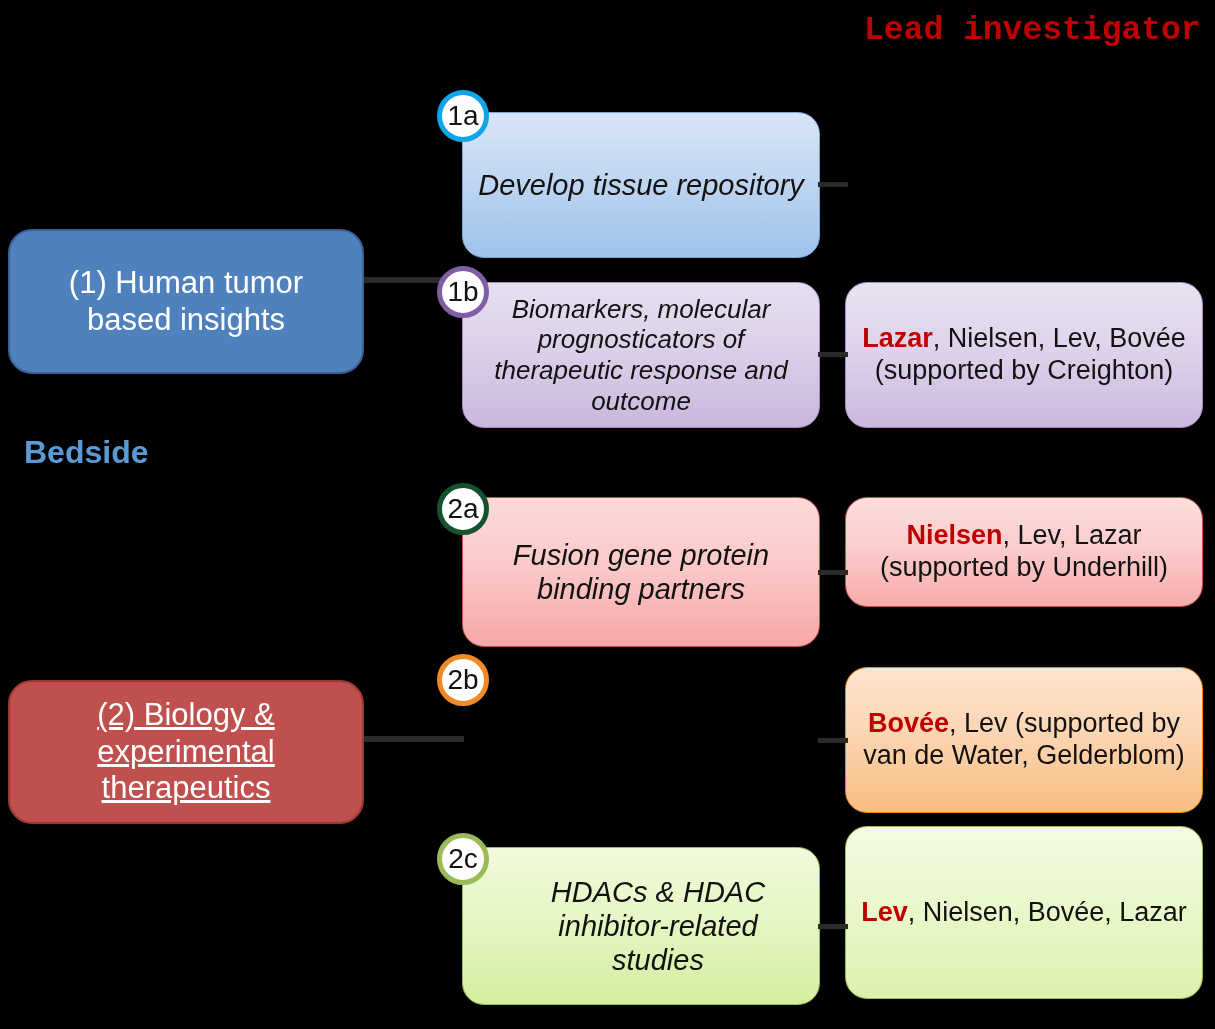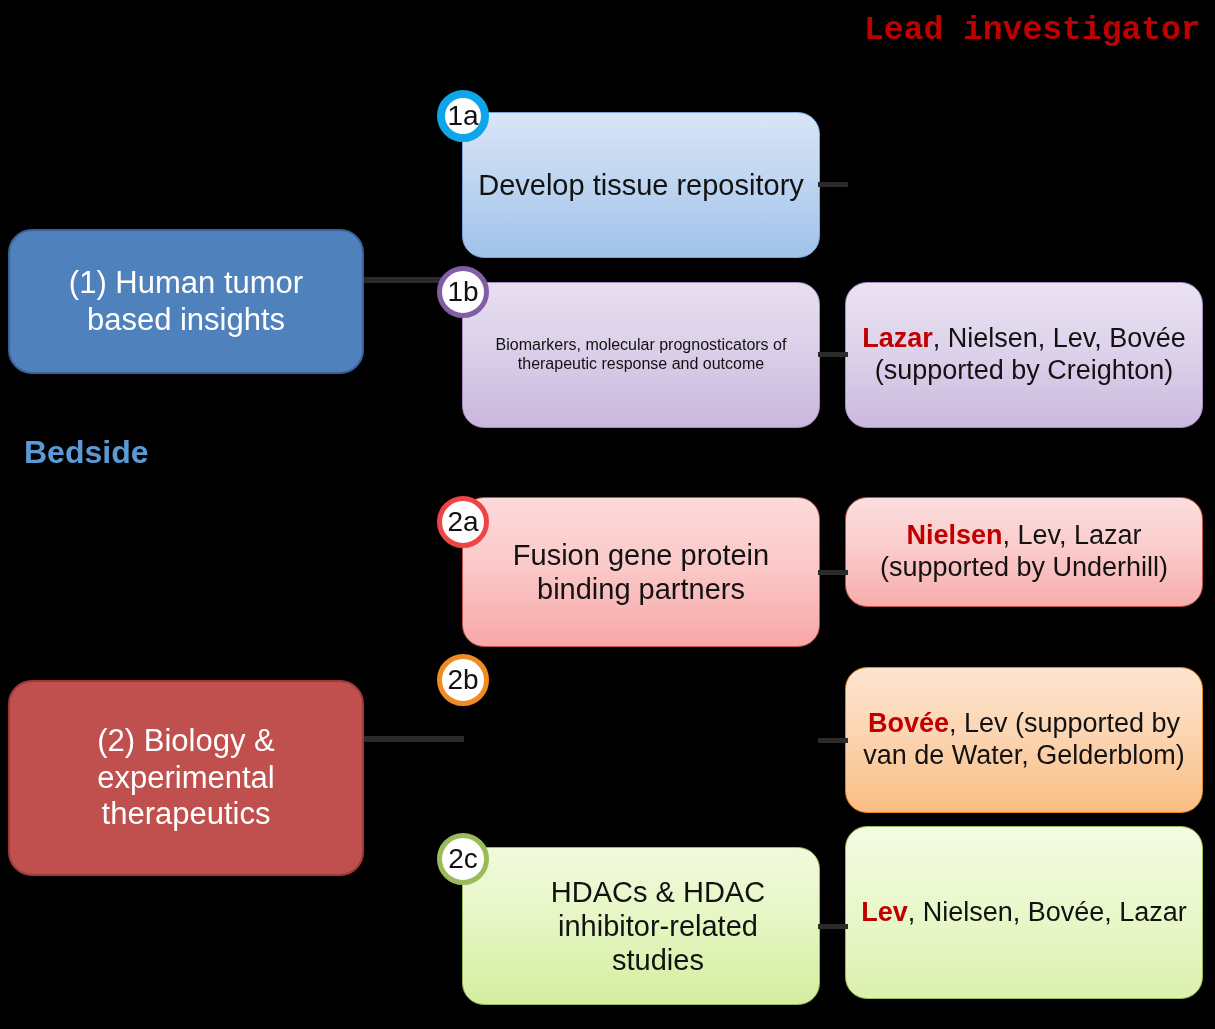--- a/index.html
+++ b/index.html
@@ -42,34 +42,36 @@
     border-radius: 24px;
     margin-top: 17px;
   }
   .pillar-1 {
     left: 8px; top: 212px; width: 356px; height: 145px;
     background: #4f81bd;
     border: 2px solid #3a6298;
     box-shadow: 3px 4px 5px rgba(0,0,0,0.75);
   }
   .pillar-2 {
-    left: 8px; top: 663px; width: 356px; height: 196px;
+    left: 8px; top: 663px; width: 356px; height: 144px;
     background: #c0504d;
     border: 2px solid #9c3a37;
     box-shadow: 3px 4px 5px rgba(0,0,0,0.75);
+    text-decoration: underline;
   }
 
   
   .aim {
     left: 462px;
     width: 358px;
     font-size: 29px;
     color: #121212;
-  }
-  .aim.small { font-size: 16px; text-align: center; }
+    font-style: italic;
+  }
+  .aim.small { font-size: 26px; text-align: center; }
 
   .aim-1a {
     top: 112px; height: 146px;
     background: linear-gradient(to bottom, #d9e5f7 0%, #c3d8f2 40%, #9fc2ea 100%);
     border: 1.5px solid #7aa6d8;
     box-shadow: 2px 3px 5px rgba(0,0,0,0.7);
   }
   .aim-1b {
     top: 282px; height: 146px;
     background: linear-gradient(to bottom, #e7dff0 0%, #ddd2ea 40%, #c9b7dd 100%);
@@ -144,23 +146,23 @@
     border-radius: 50%;
     background: #ffffff;
     display: flex;
     align-items: center;
     justify-content: center;
     font-size: 28px;
     color: #111;
     z-index: 5;
     box-sizing: border-box;
   }
-  .badge-1a { left: 437px; top: 90px;  border: 8px solid #0ea5e9; }
+  .badge-1a { left: 437px; top: 90px;  border: 5px solid #0ea5e9; }
   .badge-1b { left: 437px; top: 266px; border: 5px solid #7f5ea3; }
-  .badge-2a { left: 437px; top: 496px; border: 5px solid #ef4444; }
+  .badge-2a { left: 437px; top: 483px; border: 5px solid #14532d; }
   .badge-2b { left: 437px; top: 654px; border: 5px solid #f08a22; }
   .badge-2c { left: 437px; top: 833px; border: 5px solid #9bbb59; }
 
   
   .stub {
     position: absolute;
     background: #2b2b2b;
     z-index: 1;
   }
 

